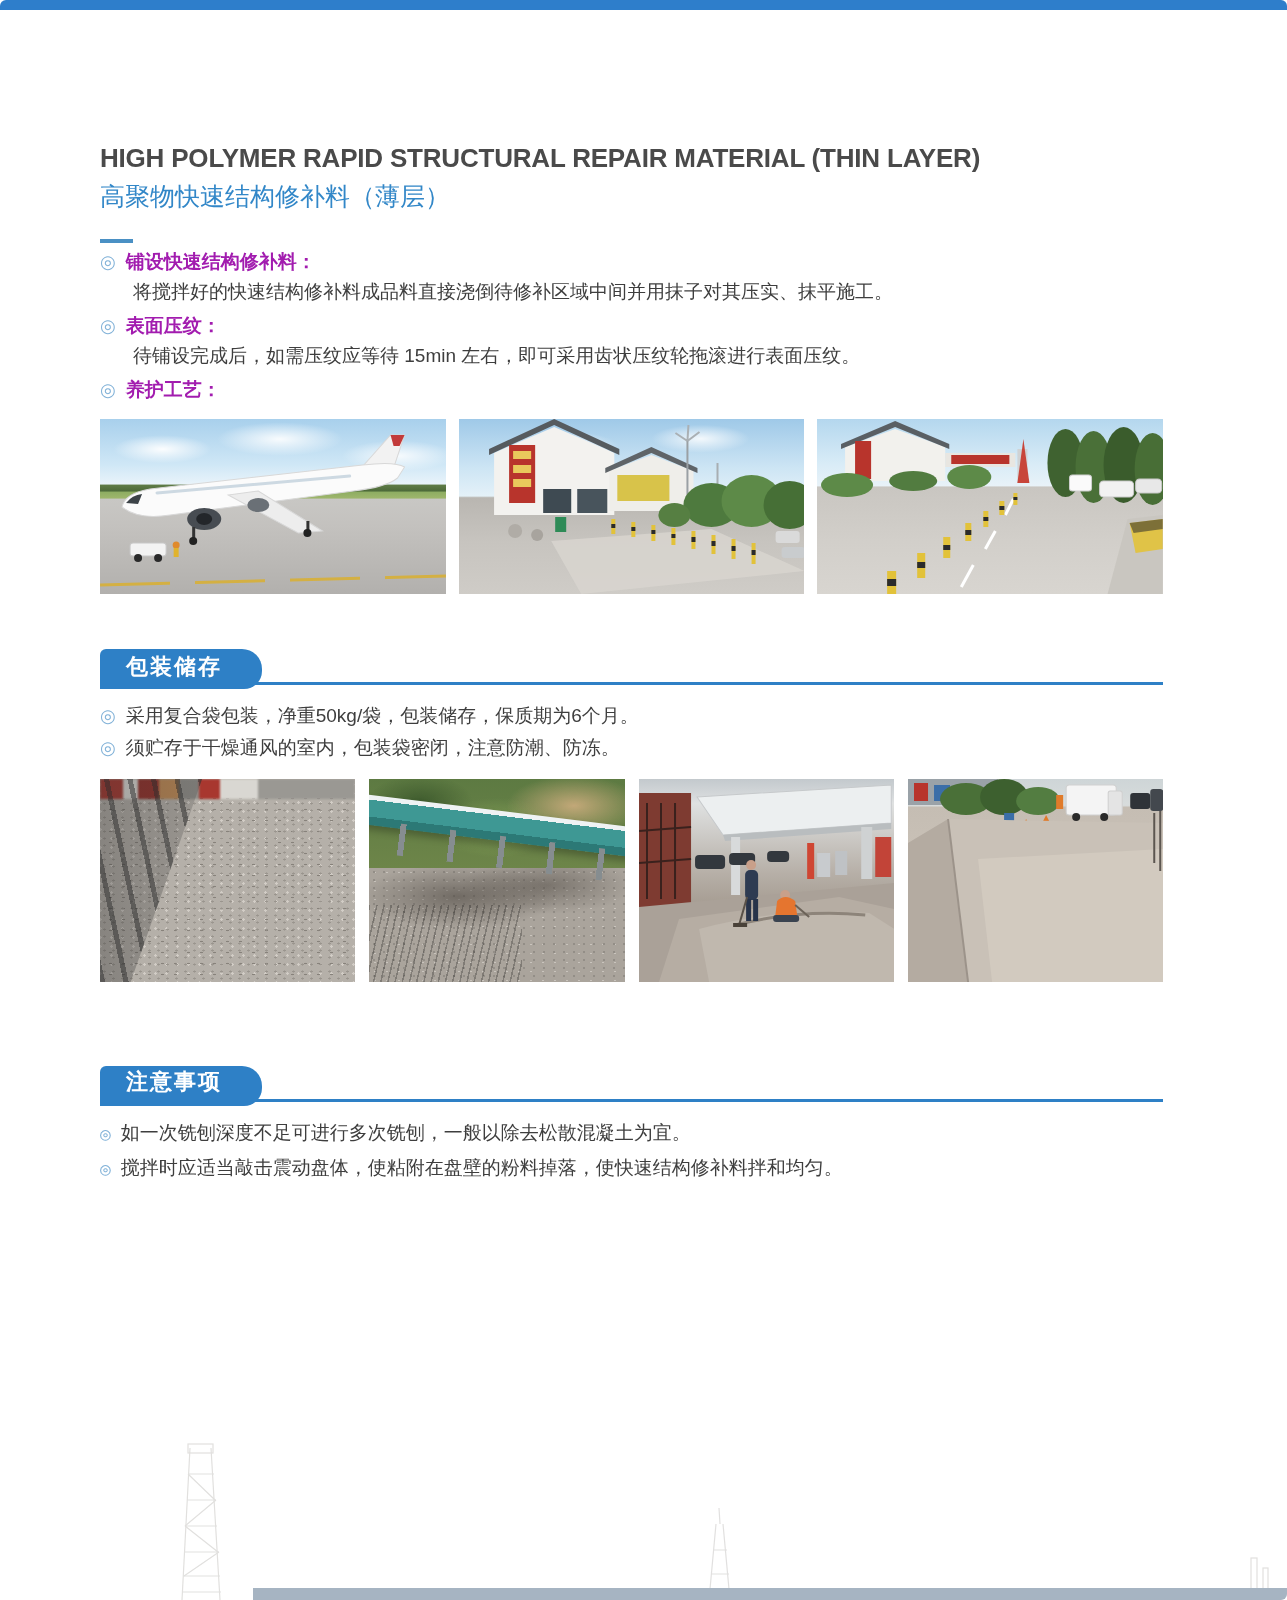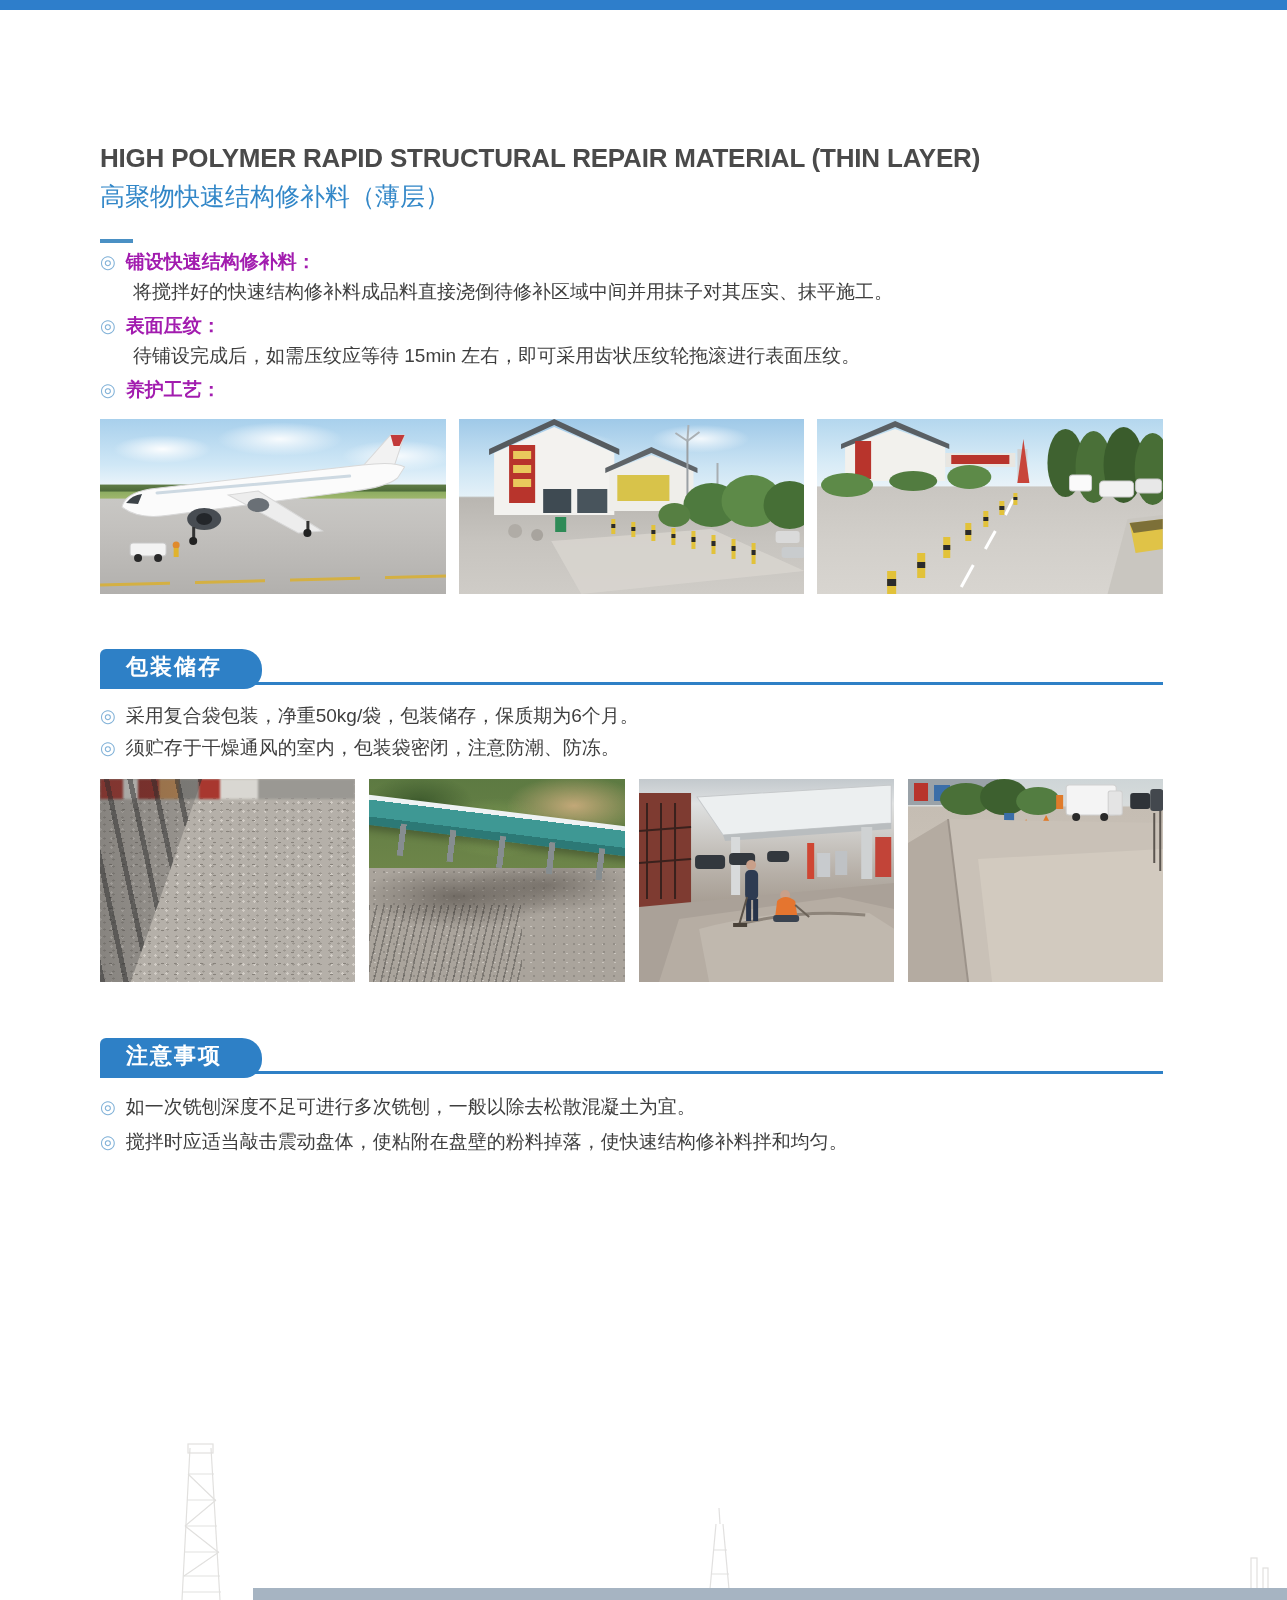--- a/index.html
+++ b/index.html
@@ -3,21 +3,21 @@
 <meta charset="utf-8">
 <style>
   :root{
     --accent:#2e80c6;
     --title-blue:#3287c8;
     --text:#3e3e3e;
   }
   *{margin:0;padding:0;box-sizing:border-box;}
   html,body{background:#ffffff;}
   body{font-family:"Liberation Sans","DejaVu Sans",sans-serif;color:var(--text);}
-  .page{position:relative;width:1287px;height:1600px;margin:0 auto;background:#fff;overflow:hidden;}
+  .page{position:relative;width:1287px;height:1600px;margin:0 auto;background:#fff;overflow:hidden;border-radius:6px;}
 
   .topbar{position:absolute;top:0;left:0;width:100%;height:10px;background:#2e7ecb;}
 
   .content{position:absolute;left:100px;top:0;width:1063px;}
 
   .title-en{margin-top:143px;font-size:26px;line-height:30px;font-weight:bold;color:#4a4a4a;letter-spacing:-0.2px;}
   .title-zh{margin-top:7px;font-size:25px;font-weight:normal;color:var(--title-blue);}
   .title-underline{margin-top:26px;width:33px;height:4px;background:#4a90c4;}
 
   .intro{margin-top:37px;font-size:19px;line-height:34px;text-align:justify;text-indent:2em;color:var(--text);}
@@ -32,21 +32,21 @@
   .row1{margin-top:14px;gap:13px;}
   .row1 .ph{height:175px;}
   .row2{margin-top:16px;gap:14px;}
   .row2 .ph{height:203px;}
   .ph{position:relative;flex:1;overflow:hidden;background:#d8d8d8;}
   .ph svg{position:absolute;inset:0;width:100%;height:100%;}
   .overlay{position:absolute;}
 
   
   .sec{margin-top:55px;}
-  .sec2{margin-top:56px;}
+  .sec2{margin-top:84px;font-family:Liberation Mono, monospace;}
   .sec-head{border-bottom:3px solid var(--accent);height:36px;}
   .sec-chip{display:inline-block;height:40px;line-height:35px;background:var(--accent);color:#fff;
             font-weight:bold;font-size:22px;padding:0 40px 0 26px;border-radius:6px 20px 18px 0;
             letter-spacing:2px;}
   .sec-bullets{margin-top:16px;}
   .sb-row{display:flex;align-items:center;line-height:30px;margin-top:2px;}
   .sec2 .sb-row{line-height:33px;}
 
   
   .ph1{background:linear-gradient(180deg,#a8d0ec 0%,#cfe7f6 26%,#e8f3fa 37%,

